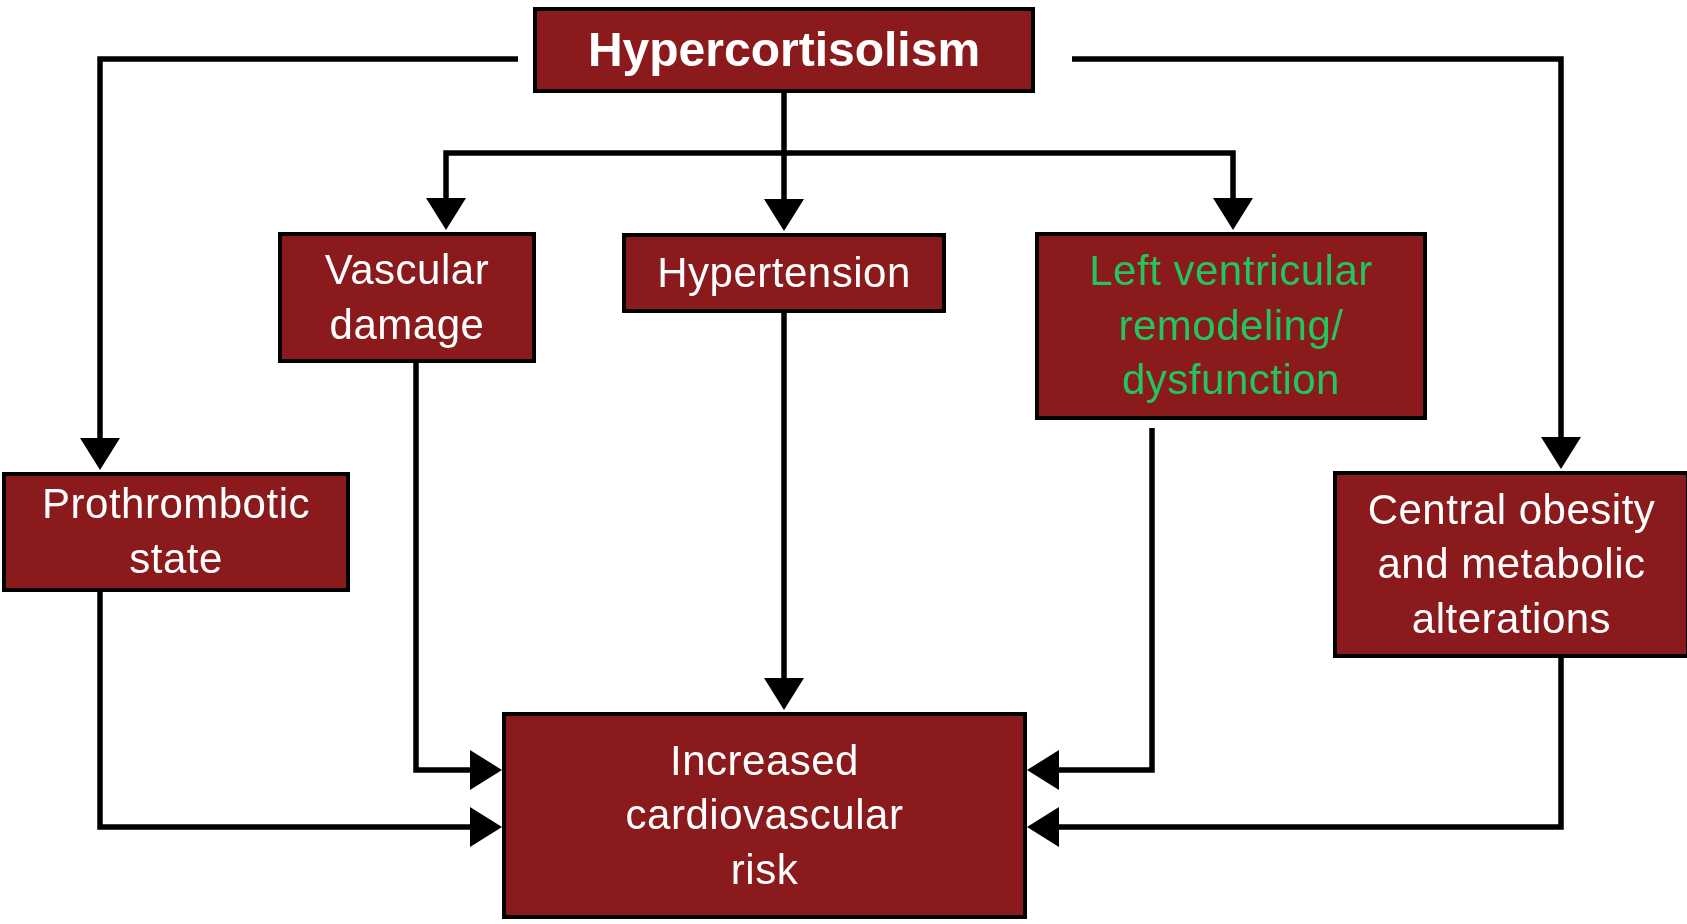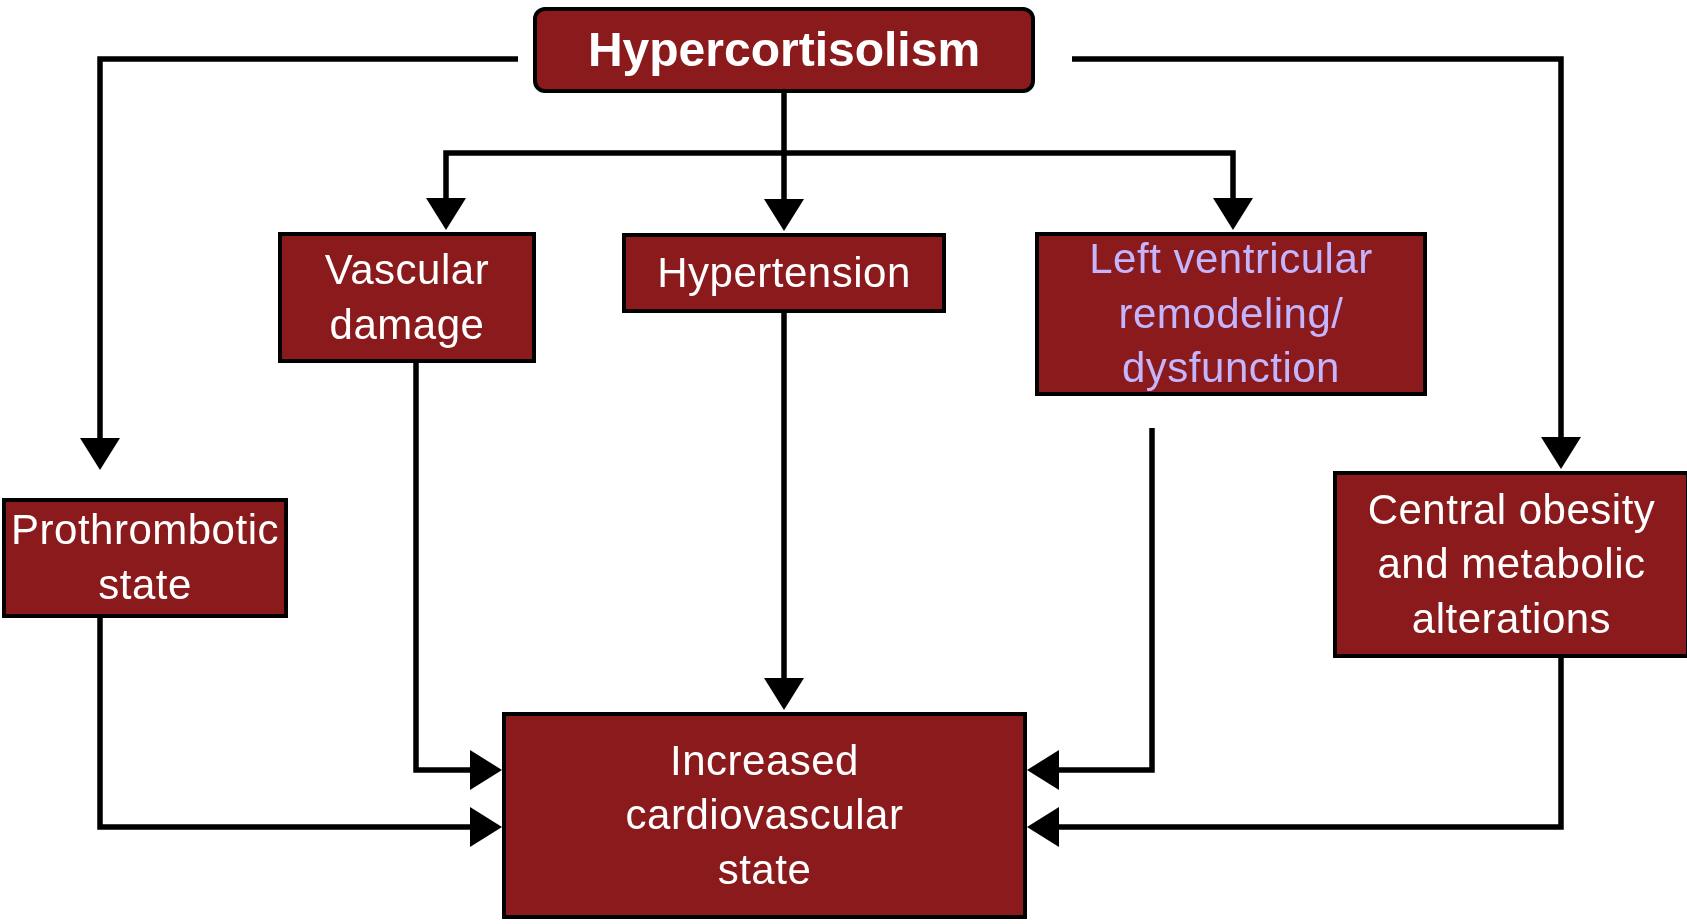--- a/index.html
+++ b/index.html
@@ -94,49 +94,49 @@
       <path d="M 1152 428 L 1152 770 L 1059 770" stroke="#000" stroke-width="5.5" fill="none"></path>
       <polygon points="1059,750 1059,790 1027,770" fill="#000"></polygon>
     </g>
 
     <g>
       <path d="M 1561 656 L 1561 827 L 1059 827" stroke="#000" stroke-width="5.5" fill="none"></path>
       <polygon points="1059,807 1059,847 1027,827" fill="#000"></polygon>
     </g>
   </svg>
 
-  <div class="node title" style="left: 533px; top: 7px; width: 502px; height: 86px; background: rgb(139, 26, 28); border-color: rgb(0, 0, 0); color: rgb(255, 255, 255); border-radius: 12px;">
+  <div class="node title" style="left: 533px; top: 7px; width: 502px; height: 86px; background: rgb(139, 26, 28); border-color: rgb(0, 0, 0); color: rgb(255, 255, 255);">
     <span class="node-label">Hypercortisolism</span>
   </div>
 
   <div class="node" style="left: 278px; top: 232px; width: 258px; height: 131px; background: rgb(139, 26, 28); border-color: rgb(0, 0, 0); color: rgb(255, 255, 255);">
     <span class="node-label">Vascular
 damage</span>
   </div>
 
   <div class="node" style="left: 622px; top: 233px; width: 324px; height: 80px; background: rgb(139, 26, 28); border-color: rgb(0, 0, 0); color: rgb(255, 255, 255);">
     <span class="node-label">Hypertension</span>
   </div>
 
-  <div class="node" style="left: 1035px; top: 232px; width: 392px; height: 164px; background: rgb(139, 26, 28); border-color: rgb(0, 0, 0); color: #c4b5fd;">
+  <div class="node" style="left: 1035px; top: 232px; width: 392px; height: 188px; background: rgb(139, 26, 28); border-color: rgb(0, 0, 0); color: #22c55e;">
     <span class="node-label">Left ventricular
 remodeling/
 dysfunction</span>
   </div>
 
-  <div class="node" style="left: 2px; top: 472px; width: 286px; height: 120px; background: rgb(139, 26, 28); border-color: rgb(0, 0, 0); color: rgb(255, 255, 255); margin-top: 26px;">
+  <div class="node" style="left: 2px; top: 472px; width: 348px; height: 120px; background: rgb(139, 26, 28); border-color: rgb(0, 0, 0); color: rgb(255, 255, 255);">
     <span class="node-label">Prothrombotic
 state</span>
   </div>
 
   <div class="node" style="left: 1325px; top: 471px; width: 357px; height: 187px; background: rgb(139, 26, 28); border-color: rgb(0, 0, 0); color: rgb(255, 255, 255); margin-left: 8px;">
     <span class="node-label">Central obesity
 and metabolic
 alterations</span>
   </div>
 
   <div class="node" style="left: 502px; top: 712px; width: 525px; height: 207px; background: rgb(139, 26, 28); border-color: rgb(0, 0, 0); color: rgb(255, 255, 255);">
     <span class="node-label">Increased
 cardiovascular
-state</span>
+risk</span>
   </div>
 
 </div>
 
 </body></html>

